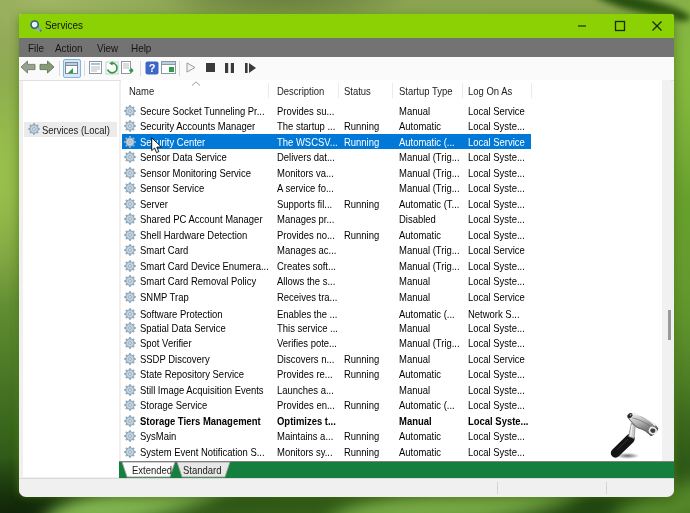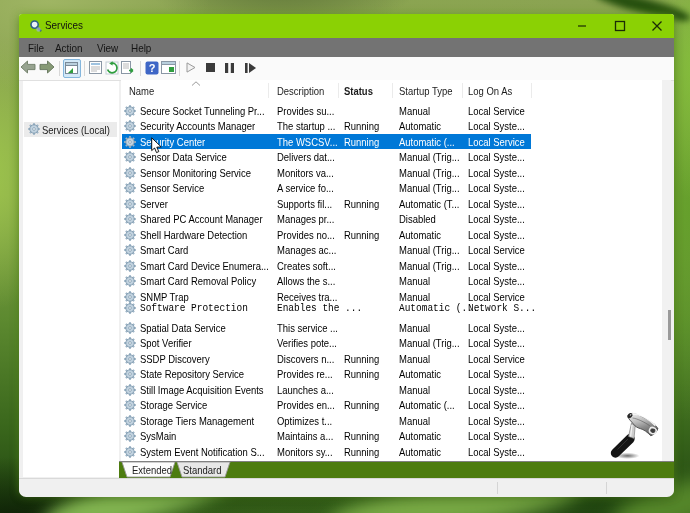--- a/index.html
+++ b/index.html
@@ -41,21 +41,21 @@
   #header{position:absolute;left:0;top:0;right:0;height:20px;background:#fff;}
   .hcol{position:absolute;top:5px;font-size:11px;color:#1b1b1b;}
   .hsep{position:absolute;top:3px;width:1px;height:15px;background:#ebebeb;}
   #rows{position:absolute;left:0;top:23px;right:0;bottom:0;}
   .row{position:absolute;left:0;right:0;height:15.5px;font-size:11px;color:#000;}
   .row .c{position:absolute;top:1.5px;display:inline-block;transform:scaleX(.86);transform-origin:0 50%;white-space:nowrap;}
   .selband{position:absolute;left:1px;top:-0.5px;width:409px;height:15.5px;background:#0078d7;}
   .row .selband ~ .c{color:#fff;z-index:2;}
   .gear{position:absolute;top:1.5px;width:12px;height:12px;z-index:2;}
   #dline{position:absolute;left:100px;top:447px;width:555px;height:1px;background:#808080;}
-  #tabstrip{position:absolute;left:100px;top:448px;width:555px;height:16px;background:#4d7c0f;}
+  #tabstrip{position:absolute;left:100px;top:448px;width:555px;height:16px;background:#15803d;}
   .tablbl{position:absolute;top:2px;font-size:11px;color:#1b1b1b;}
   #statusbar{position:absolute;left:0;top:464px;right:0;height:18px;background:#f0f0f0;
              border-top:1px solid #d9d9d9;border-radius:0 0 7px 7px;}
   .ssep{position:absolute;top:3px;width:1px;height:12px;background:#d5d5d5;}
   #scrolltrack{position:absolute;left:643px;top:66px;width:9px;height:382px;background:#f1f1f1;}
   #scrollthumb{position:absolute;left:649px;top:296px;width:2.5px;height:30px;background:#9a9a9a;}
   .cap{position:absolute;top:0;width:30px;height:24px;}
 </style>
 </head>
 <body>
@@ -182,21 +182,21 @@
       <svg class="gear" style="left:3.5px;" viewBox="0 0 16 16">
           <use href="#gearsym"></use>
         </svg>
       <span><span class="txt">Services (Local)</span></span>
     </div>
   </div>
   <div id="list">
     <div id="header">
       <span class="hcol" style="left:8px;"><span class="txt">Name</span></span>
       <span class="hcol" style="left:156px;"><span class="txt">Description</span></span>
-      <span class="hcol" style="left:223px;font-weight:bold;"><span class="txt">Status</span></span>
+      <span class="hcol" style="left:223px;"><span class="txt">Status</span></span>
       <span class="hcol" style="left:278px;"><span class="txt">Startup Type</span></span>
       <span class="hcol" style="left:347px;"><span class="txt">Log On As</span></span>
       <svg style="position:absolute;left:70px;top:1px;" width="10" height="5" viewBox="0 0 10 5">
           <path d="M1 4.5 L5 0.8 L9 4.5" fill="none" stroke="#9a9a9a" stroke-width="1"></path>
         </svg>
       <div class="hsep" style="left:147px;"></div>
       <div class="hsep" style="left:217px;"></div>
       <div class="hsep" style="left:271px;"></div>
       <div class="hsep" style="left:341px;"></div>
       <div class="hsep" style="left:410px;"></div>
@@ -326,21 +326,21 @@
       <div class="row" style="top:186.0px;">
           <svg class="gear" style="left:3px;" viewBox="0 0 16 16">
             <use href="#gearsym"></use>
           </svg>
           <span class="c" style="left:19px;">SNMP Trap</span>
           <span class="c" style="left:156px;">Receives tra...</span>
           <span class="c" style="left:223px;"></span>
           <span class="c" style="left:278px;">Manual</span>
           <span class="c" style="left:347px;">Local Service</span>
         </div>
-      <div class="row" style="top:197px;font-family:Liberation Mono, monospace;">
+      <div class="row" style="top:203px;">
           <svg class="gear" style="left:3px;" viewBox="0 0 16 16">
             <use href="#gearsym"></use>
           </svg>
           <span class="c" style="left:19px;">Software Protection</span>
           <span class="c" style="left:156px;">Enables the ...</span>
           <span class="c" style="left:223px;"></span>
           <span class="c" style="left:278px;">Automatic (...</span>
           <span class="c" style="left:347px;">Network S...</span>
         </div>
       <div class="row" style="top:217.0px;">
@@ -396,21 +396,21 @@
       <div class="row" style="top:294.5px;">
           <svg class="gear" style="left:3px;" viewBox="0 0 16 16">
             <use href="#gearsym"></use>
           </svg>
           <span class="c" style="left:19px;">Storage Service</span>
           <span class="c" style="left:156px;">Provides en...</span>
           <span class="c" style="left:223px;">Running</span>
           <span class="c" style="left:278px;">Automatic (...</span>
           <span class="c" style="left:347px;">Local Syste...</span>
         </div>
-      <div class="row" style="top:310.0px;">
+      <div class="row" style="top:310.0px;font-weight:bold;">
           <svg class="gear" style="left:3px;" viewBox="0 0 16 16">
             <use href="#gearsym"></use>
           </svg>
           <span class="c" style="left:19px;">Storage Tiers Management</span>
           <span class="c" style="left:156px;">Optimizes t...</span>
           <span class="c" style="left:223px;"></span>
           <span class="c" style="left:278px;">Manual</span>
           <span class="c" style="left:347px;">Local Syste...</span>
         </div>
       <div class="row" style="top:325.5px;">

